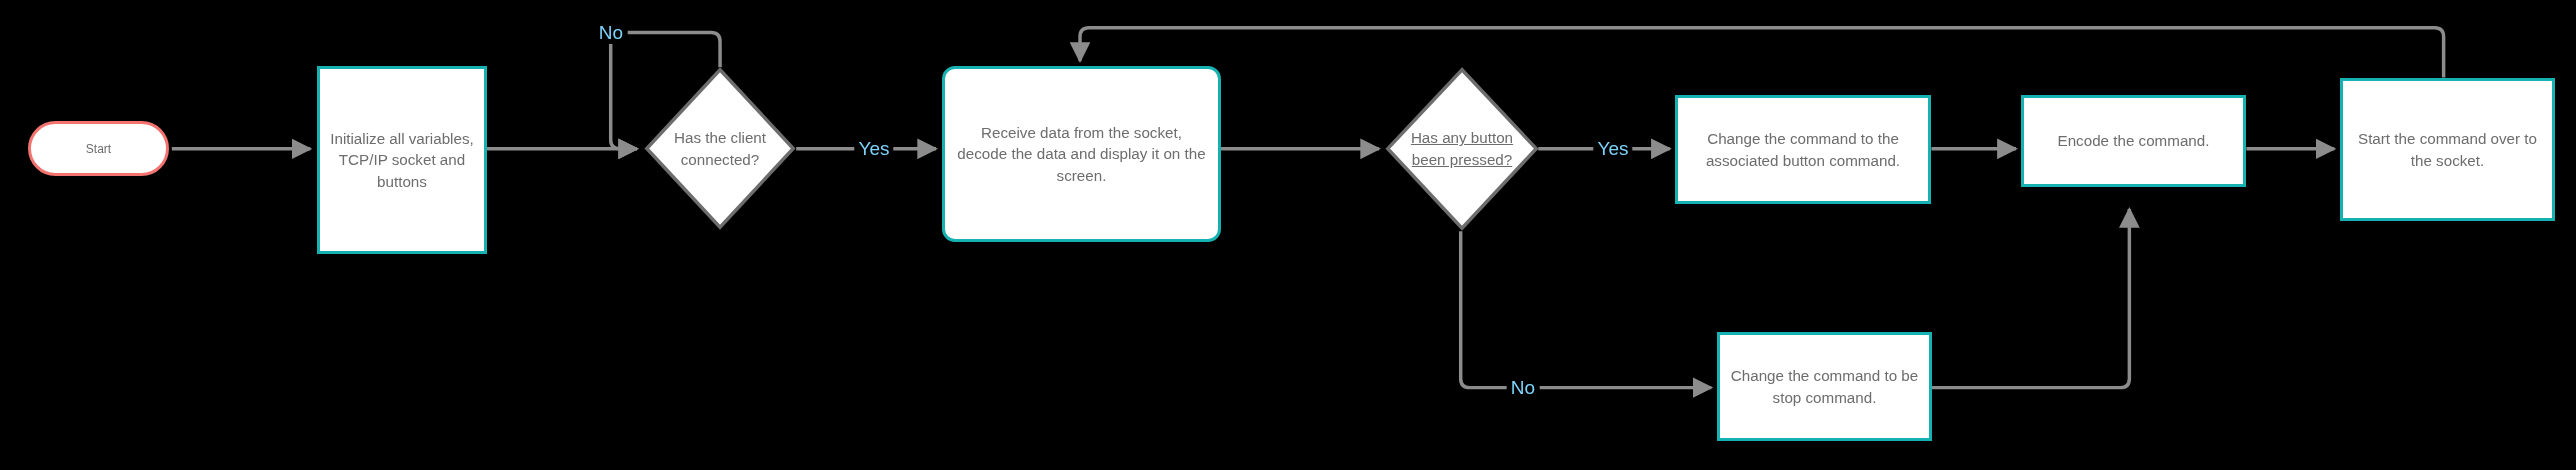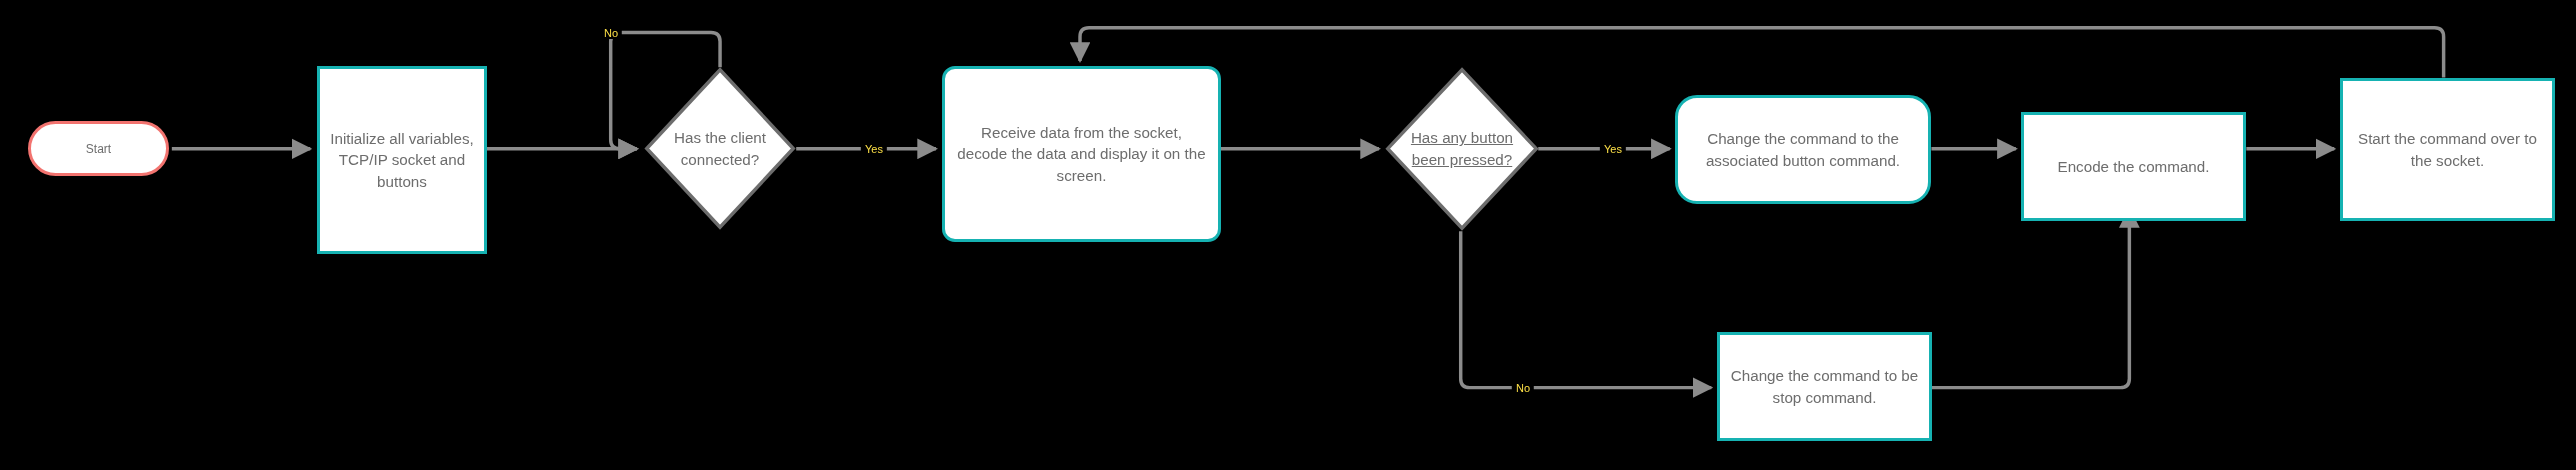--- a/index.html
+++ b/index.html
@@ -60,22 +60,22 @@
   .decision .dlabel {
     position: relative;
     z-index: 2;
     font-size: 15.2px;
     line-height: 1.42;
     color: #6d6d6d;
     width: 76%;
   }
   .edge-label {
     position: absolute;
-    color: #fde047;
-    font-size: 11px;
+    color: #7dd3fc;
+    font-size: 19px;
     background: #000000;
     padding: 0 4.2px;
     white-space: nowrap;
     transform: translate(-50%, -50%);
   }
 </style>
 </head>
 <body>
 
 <div id="canvas">
@@ -129,25 +129,25 @@
     <span>Receive data from the socket, decode the data and display it on the screen.</span>
   </div>
 
   <div class="node decision" style="left:1385px; top:67px; width:154px; height:164px;text-decoration:underline;">
     <svg class="dwrap" viewBox="0 0 222 237" preserveAspectRatio="none">
       <polygon points="111,4 218,118 111,233 4,118" fill="#ffffff" stroke="#6d6d6d" stroke-width="5"></polygon>
     </svg>
     <span class="dlabel">Has any button been pressed?</span>
   </div>
 
-  <div class="node process" style="left:1675px; top:95px; width:256px; height:109px;border-radius:22px;">
+  <div class="node process" style="left:1675px; top:95px; width:256px; height:109px;">
     <span>Change the command to the associated button command.</span>
   </div>
 
-  <div class="node process" style="left:2021px; top:112px; width:225px; height:109px;">
+  <div class="node process" style="left:2021px; top:95px; width:225px; height:92px;">
     <span>Encode the command.</span>
   </div>
 
   <div class="node process" style="left:2340px; top:78px; width:215px; height:143px;">
     <span>Start the command over to the socket.</span>
   </div>
 
   <div class="node process" style="left:1717px; top:332px; width:215px; height:109px;">
     <span>Change the command to be stop command.</span>
   </div>

